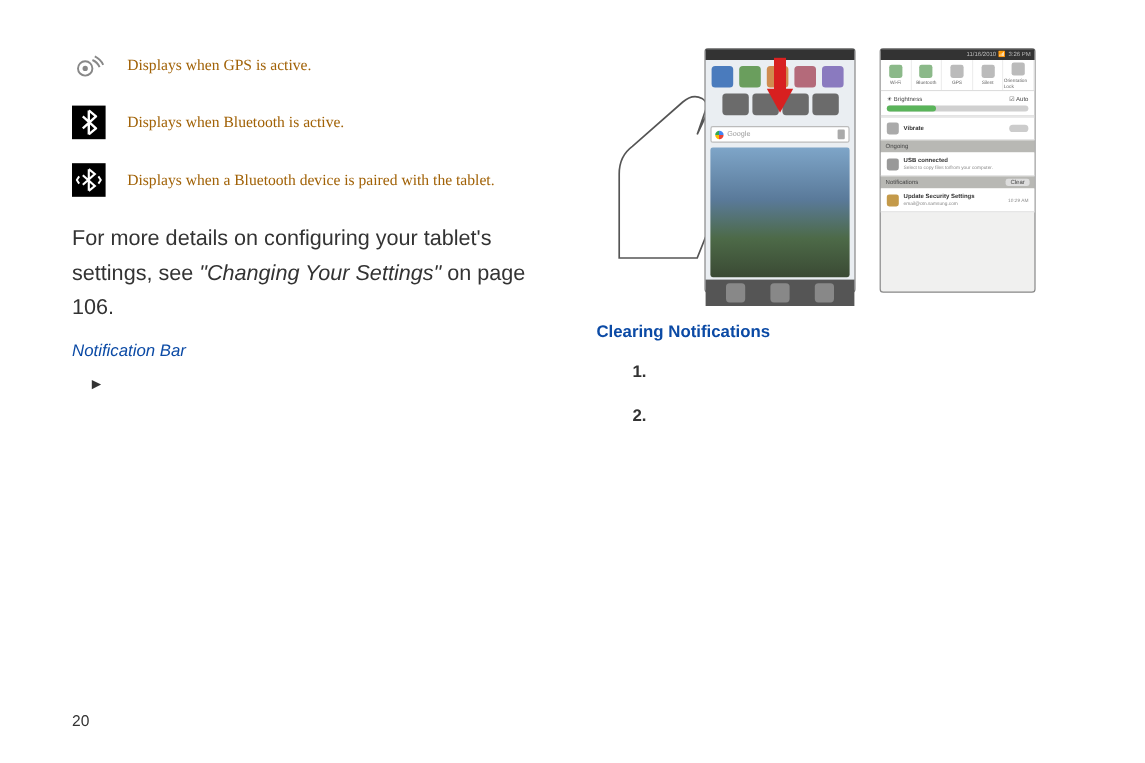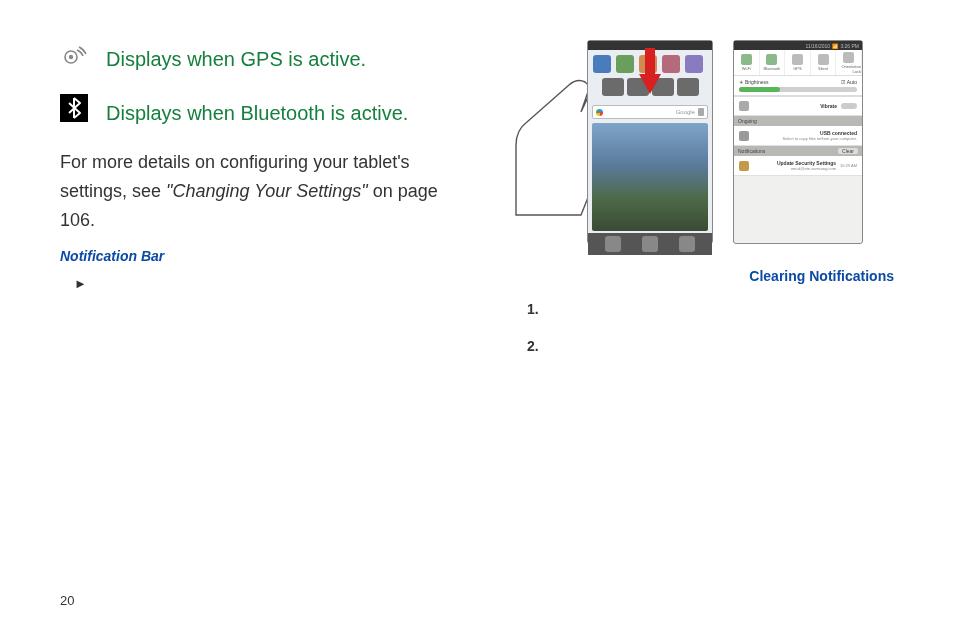--- a/index.html
+++ b/index.html
@@ -9,21 +9,21 @@
       background: #fff;
       font-family: Arial, Helvetica, sans-serif;
       font-size: 14px;
       color: #333;
       position: relative;
       padding: 40px 60px 30px 60px;
     }
     .content { display: flex; gap: 40px; }
     .col { flex: 1; }
     .col-left { max-width: 400px; }
-    .col-right { max-width: 420px; text-align: right; }
+    .col-right { max-width: 420px; }
     .icon-row {
       display: flex;
       align-items: flex-start;
       margin-bottom: 20px;
       gap: 18px;
     }
     .icon-box {
       width: 28px;
       height: 28px;
       flex-shrink: 0;
@@ -33,34 +33,35 @@
     }
     .icon-bt {
       background: #000;
       color: #fff;
       font-size: 18px;
     }
     .icon-gps {
       background: transparent;
     }
     .desc {
-      font-size: 20px;
+      font-size: 13px;
       line-height: 1.5;
-      color: #15803d;
+      color: #a16207;
       padding-top: 4px;
+      font-family: Liberation Serif, serif;
     }
     .para {
       font-size: 18px;
       line-height: 1.6;
       margin-bottom: 14px;
       color: #333;
     }
     .heading-blue {
       color: #0b4aa5;
-      font-weight: bold;
+      font-weight: normal;
       font-style: italic;
       font-size: 14px;
       margin-bottom: 10px;
       margin-top: 6px;
     }
     .heading-blue-plain {
       color: #0b4aa5;
       font-weight: bold;
       font-size: 14px;
       margin-bottom: 12px;
@@ -265,20 +266,30 @@
 
     <div class="icon-row">
       <div class="icon-box icon-bt">
         <svg width="16" height="22" viewBox="0 0 16 22">
           <path d="M8 1 L8 21 M8 1 L14 6 L3 16 M8 21 L14 16 L3 6" fill="none" stroke="#fff" stroke-width="2" stroke-linejoin="round"></path>
         </svg>
       </div>
       <div class="desc">Displays when Bluetooth is active.</div>
     </div>
 
+    <div class="icon-row">
+      <div class="icon-box icon-bt">
+        <svg width="22" height="22" viewBox="0 0 22 22">
+          <path d="M11 2 L11 20 M11 2 L16 6 L6 15 M11 20 L16 16 L6 7" fill="none" stroke="#fff" stroke-width="1.8"></path>
+          <path d="M3 8 L1 11 L3 14" fill="none" stroke="#fff" stroke-width="1.6"></path>
+          <path d="M19 8 L21 11 L19 14" fill="none" stroke="#fff" stroke-width="1.6"></path>
+        </svg>
+      </div>
+      <div class="desc">Displays when a Bluetooth device is paired with the tablet.</div>
+    </div>
 
     <p class="para">
       <span>For more details on configuring your tablet's settings, see </span><span class="xref-italic">"Changing Your Settings"</span><span> on page 106.</span>
     </p>
 
     <div class="heading-blue">Notification Bar</div>
 
 
     <div class="bullet-row indent">
       <div class="bullet-arrow">►</div>

